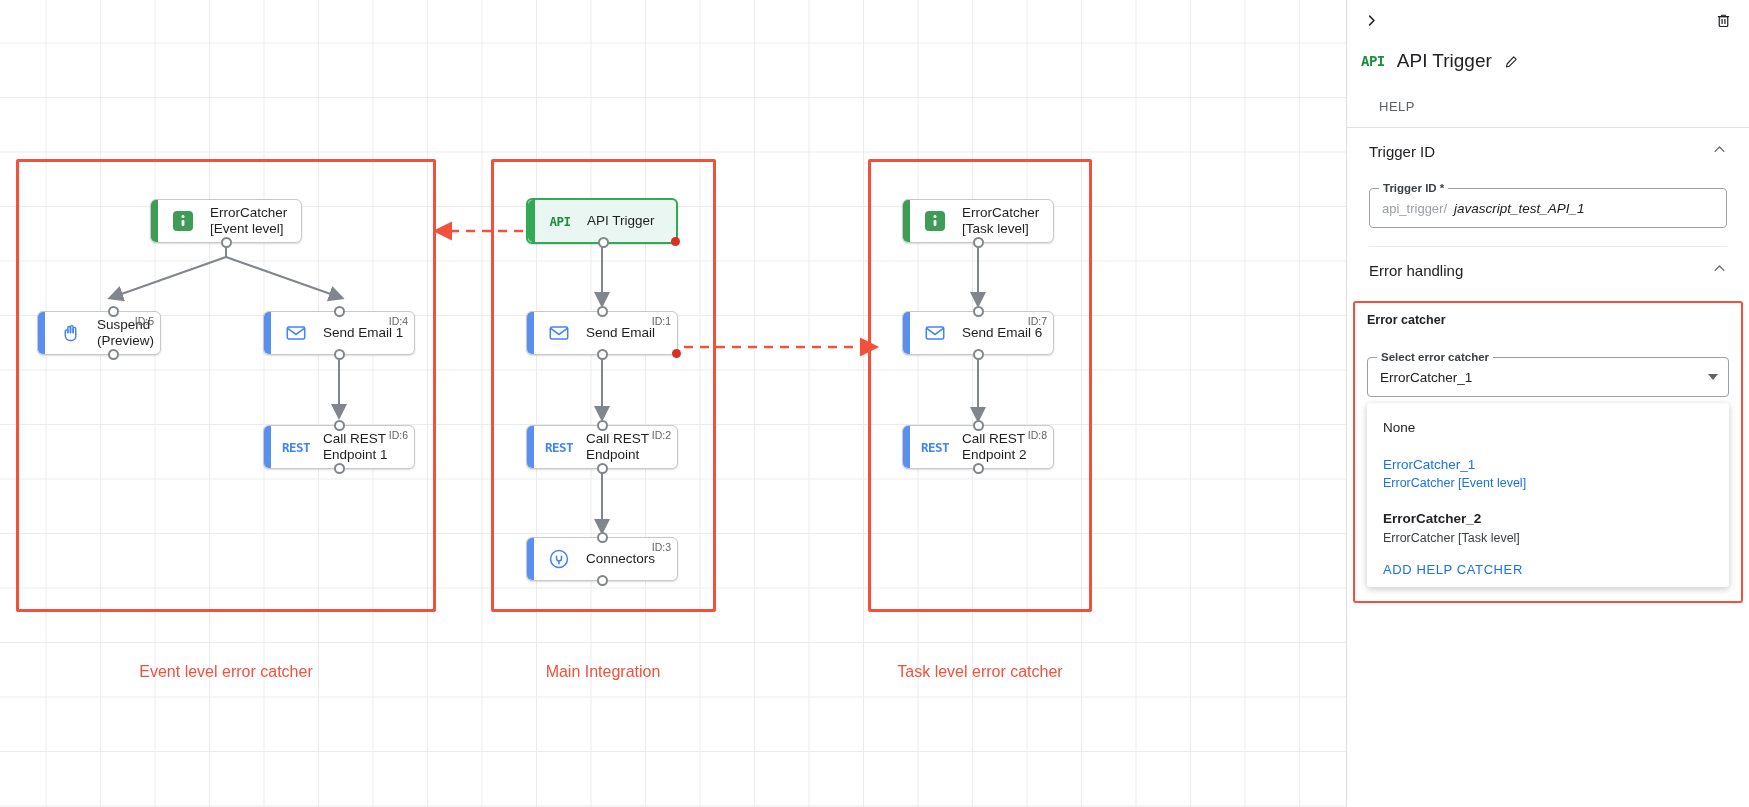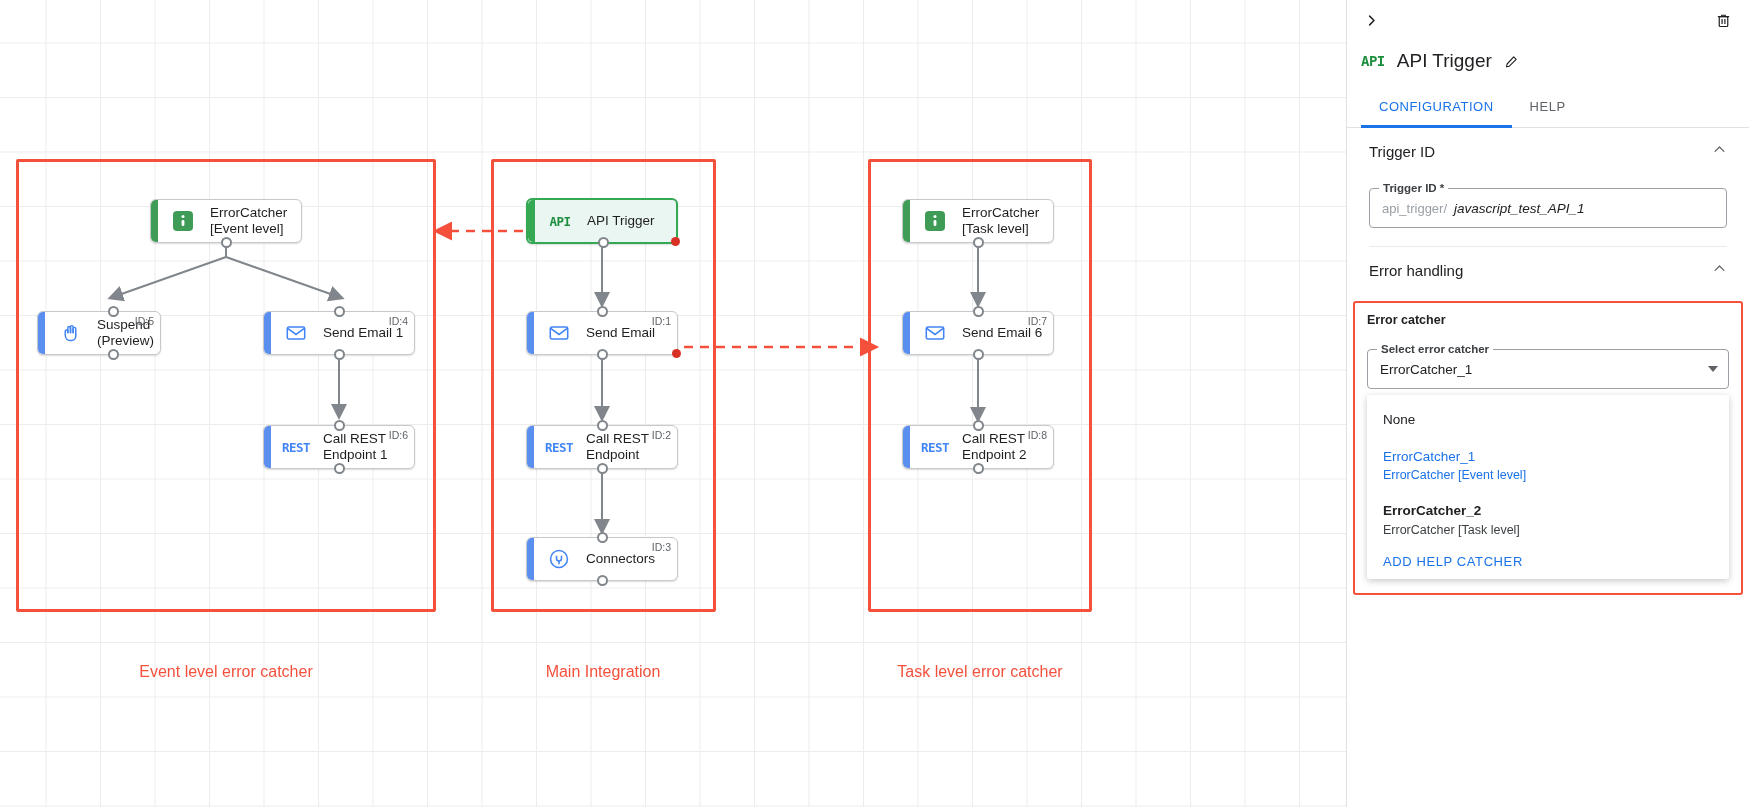--- a/index.html
+++ b/index.html
@@ -219,21 +219,21 @@
   }
   .ec-label { font-size: 12.5px; color: #202124; font-weight: bold; }
 
   .select-field {
     position: relative;
     border: 1px solid #9aa0a6;
     border-radius: 4px;
     height: 40px;
     display: flex; align-items: center;
     padding: 0 12px;
-    margin-top: 22px;
+    margin-top: 30px;
     cursor: pointer;
   }
   .select-field .sel-val { font-size: 13.5px; color: #202124; }
   .sel-arrow {
     position: absolute; right: 10px; top: 16px;
     width: 0; height: 0;
     border-left: 5px solid transparent;
     border-right: 5px solid transparent;
     border-top: 6px solid #5f6368;
   }
@@ -480,21 +480,20 @@
       <span class="api-badge">API</span>
       <span class="ttl">API Trigger</span>
       <span class="pencil-btn">
         <svg width="15" height="15" viewBox="0 0 24 24" fill="none" stroke="#202124" stroke-width="1.8" stroke-linecap="round" stroke-linejoin="round">
           <path d="M15.5 4.5 l4 4 L8.5 19.5 L4 20.5 L5 16 z"></path>
         </svg>
       </span>
     </div>
 
     <div id="tabs">
-      <div class="tab active">CONFIGURATION</div>
       <div class="tab">HELP</div>
     </div>
 
     <div class="section-head">
       <span>Trigger ID</span>
       <span class="caret-up">
         <svg width="15" height="15" viewBox="0 0 24 24" fill="none" stroke="#5f6368" stroke-width="2" stroke-linecap="round" stroke-linejoin="round">
             <path d="M5 15 L12 8 L19 15"></path>
           </svg>
       </span>

